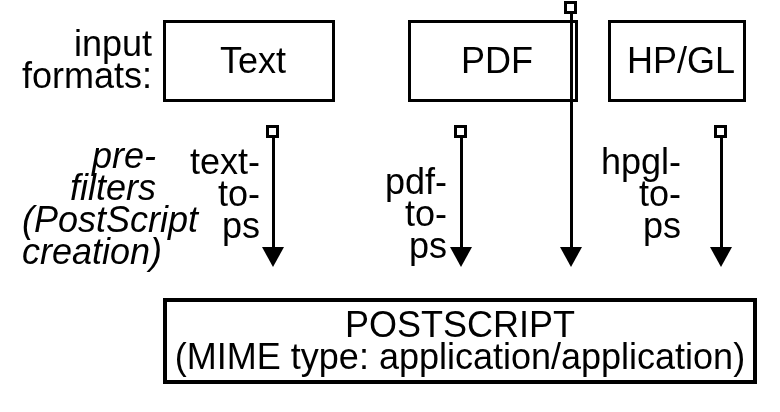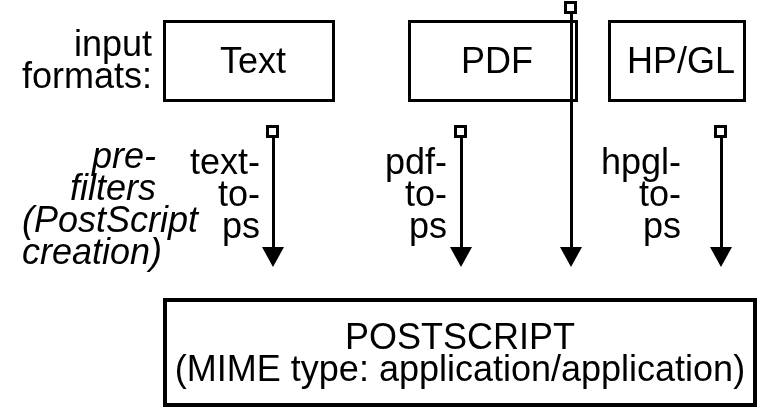--- a/index.html
+++ b/index.html
@@ -36,21 +36,21 @@
     width:3px; background:var(--ink);
   }
   .head {
     position:absolute; left:0; bottom:0;
     width:0; height:0;
     border-left:11px solid transparent;
     border-right:11px solid transparent;
     border-top:20px solid var(--ink);
   }
   .ps-box {
-    position:absolute; left:163px; top:298px; width:594px; height:109px;
+    position:absolute; left:163px; top:298px; width:594px; height:86px;
     border:4px solid var(--ink); background:var(--bg);
     display:flex; flex-direction:column; align-items:center; justify-content:center;
     text-align:center; line-height:32px;
   }
 </style>
 </head>
 <body>
 
 <div class="canvas">
 
@@ -71,21 +71,21 @@
   </div>
 
   <div class="fmt-box" style="left:608px; width:138px;align-items:center;">
     <span>HP/GL</span>
   </div>
 
   <div class="filter-lbl" style="left:140px;">text-
 to-
 ps</div>
 
-  <div class="filter-lbl" style="left:327px;">pdf-
+  <div class="filter-lbl" style="left:327px;margin-top:20px;">pdf-
 to-
 ps</div>
 
   <div class="filter-lbl" style="left:561px;">hpgl-
 to-
 ps</div>
 
   <div class="arrow" style="left:262px; top:125px; height:142px;">
     <span class="sq"></span>
     <span class="stem" style="height:110px;"></span>

